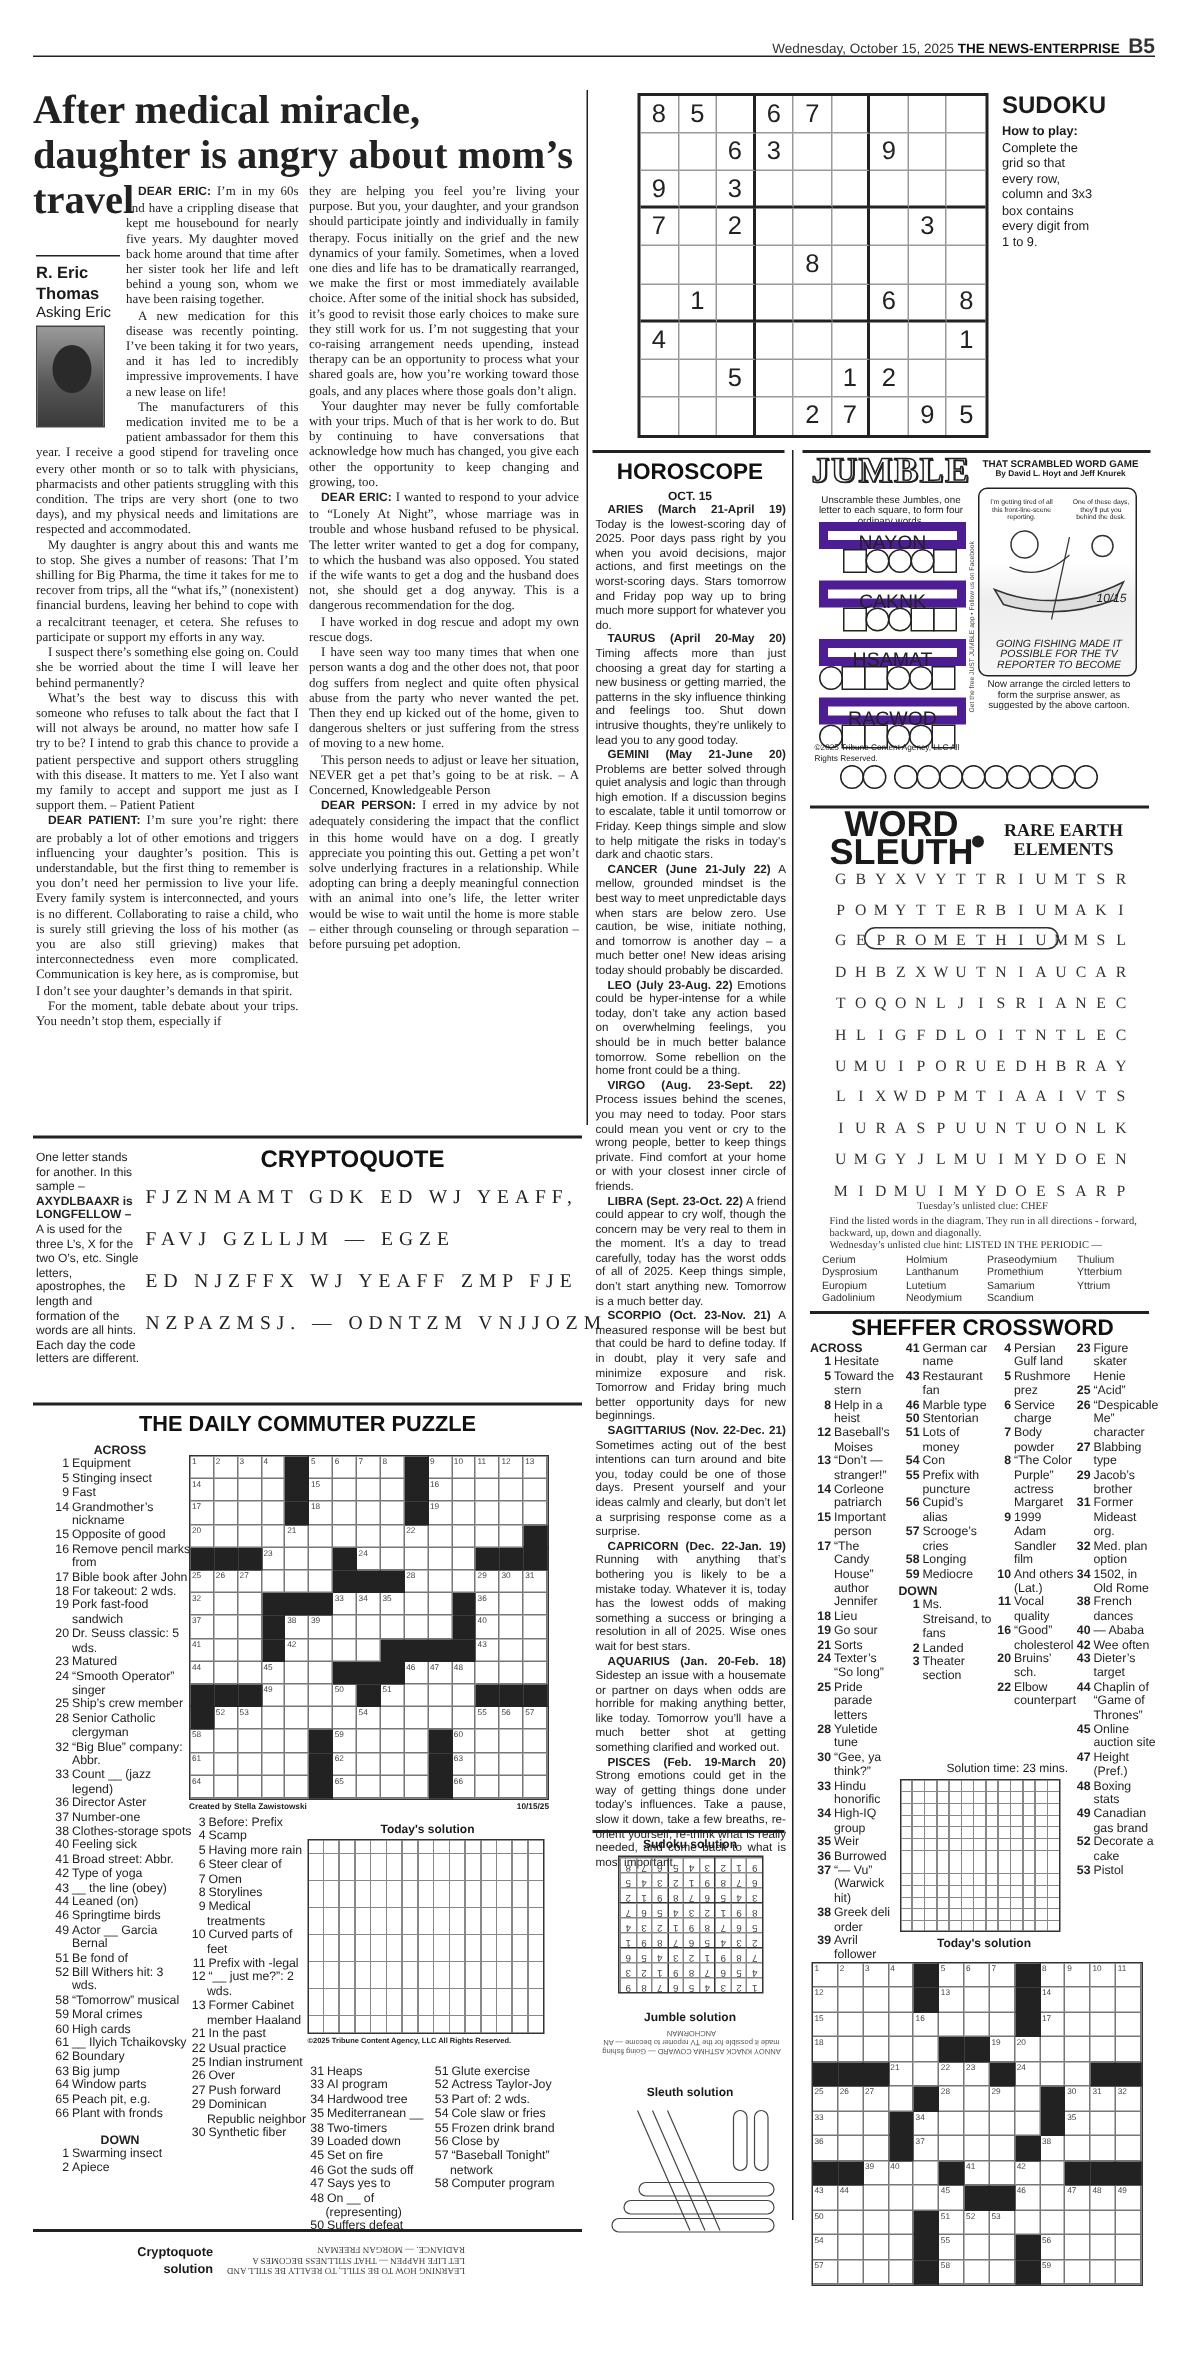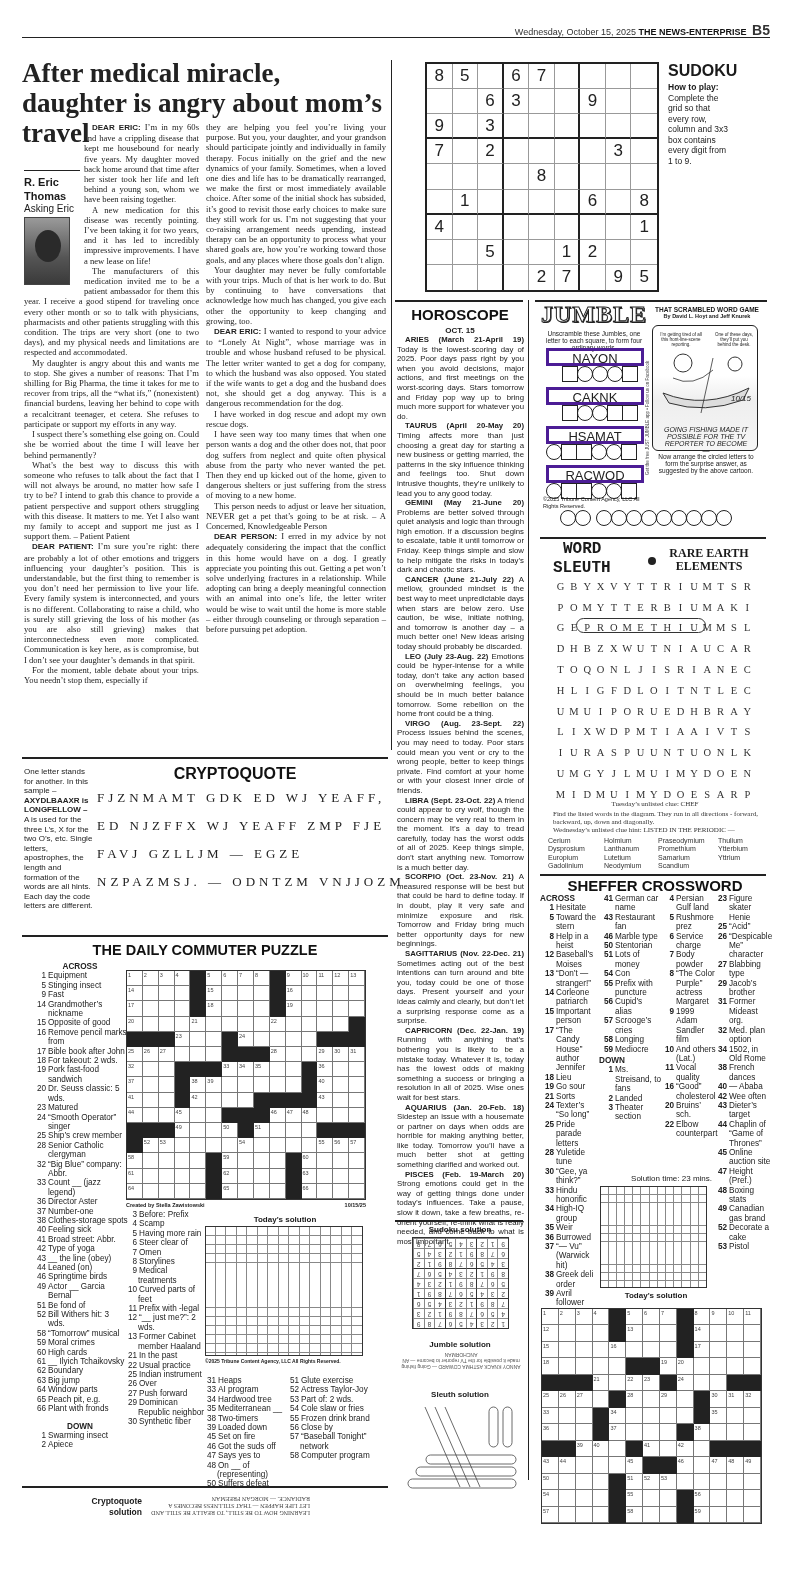--- a/index.html
+++ b/index.html
@@ -25,21 +25,21 @@
 .sudoku div{border-right:1px solid #999;border-bottom:1px solid #999;font-family:"Liberation Sans",sans-serif;font-size:17px;display:flex;align-items:center;justify-content:center;color:#222}
 .sudoku div.br{border-right:2px solid #222}
 .sudoku div.bb{border-bottom:2px solid #222}
 .sud-title{left:668px;top:62px;font-family:"Liberation Sans",sans-serif;font-weight:bold;font-size:16px}
 .sud-how{left:668px;top:82px;width:65px;font-family:"Liberation Sans",sans-serif;font-size:8.5px;line-height:10.5px}
 .sec-title{font-family:"Liberation Sans",sans-serif;font-weight:bold;text-align:center;color:#111}
 .horo{font-family:"Liberation Sans",sans-serif;font-size:7.8px;line-height:9.6px;text-align:justify;color:#222}
 .horo p{text-indent:8px}
 .horo b{font-weight:bold}
 .jumble-logo{font-family:"Liberation Serif",serif;font-weight:bold;font-size:24px;letter-spacing:1px;color:#fff;-webkit-text-stroke:1px #222;text-shadow:1px 1px 0 #222}
-.jw{width:98px;height:18px;border:3px solid #4c1d95;font-family:"Liberation Sans",sans-serif;font-size:13px;text-align:center;line-height:16px;color:#222}
+.jw{width:98px;height:18px;border:6px solid #4c1d95;font-family:"Liberation Sans",sans-serif;font-size:13px;text-align:center;line-height:16px;color:#222}
 .jboxes{display:flex;margin-left:16px;margin-top:0}
 .jboxes span{width:16px;height:16px;border:1px solid #222;margin-right:-1px}
 .jboxes span.c{border-radius:50%}
 .jboxes.six{margin-left:0}
 .cartoon{left:652px;top:325px;width:106px;height:126px;border:1.5px solid #222;border-radius:6px;background:linear-gradient(180deg,#fff 0%,#fff 40%,#eee 60%,#f6f6f6 100%)}
 .cap{font-family:"Liberation Sans",sans-serif;font-size:7px;text-align:center;font-style:italic}
 .ws-grid{font-family:"Liberation Serif",serif;font-size:10.5px;letter-spacing:0;color:#333}
 .ws-row{display:flex;justify-content:space-between;height:20.8px;align-items:center}
 .ws-row span{width:13px;text-align:center}
 .small-serif{font-family:"Liberation Serif",serif;font-size:7px;line-height:8px;color:#333}
@@ -97,22 +97,22 @@
 <div class="abs hline" style="left:22px;top:757px;width:366px"></div>
 
 <div class="abs crypto-hint" style="left:24px;top:767px;width:70px">
   <span>One letter stands for another. In this sample –</span>
   <b>AXYDLBAAXR is LONGFELLOW –</b>
   <span>A is used for the three L’s, X for the two O’s, etc. Single letters, apostrophes, the length and formation of the words are all hints. Each day the code letters are different.</span>
 </div>
 <div class="abs sec-title" style="left:100px;top:765px;width:270px;font-size:16px">CRYPTOQUOTE</div>
 <div class="abs" id="crypto-lines" style="left:97px;top:790px;width:290px">
     <div class="crypto-line" style="height: 28px;">FJZNMAMT GDK ED WJ YEAFF,</div>
+    <div class="crypto-line" style="height: 28px;">FAVJ GZLLJM — EGZE</div>
     <div class="crypto-line" style="height: 28px;">ED NJZFFX WJ YEAFF ZMP FJE</div>
-    <div class="crypto-line" style="height: 28px;">FAVJ GZLLJM — EGZE</div>
     <div class="crypto-line" style="height: 28px;">NZPAZMSJ. — ODNTZM VNJJOZM</div>
   </div>
 
 <div class="abs hline" style="left:22px;top:935px;width:366px"></div>
 
 <div class="abs sec-title" style="left:22px;top:942px;width:366px;font-size:14.5px">THE DAILY COMMUTER PUZZLE</div>
 <div class="abs clues" id="commuter-across" style="left:32px;top:962px;width:96px">
     <div class="h" style="text-align: center; padding-left: 0px;">ACROSS</div>
     <div class="c"><b style="font-weight: normal;">1</b><span>Equipment</span></div>
     <div class="c"><b style="font-weight: normal;">5</b><span>Stinging insect</span></div>
@@ -729,21 +729,21 @@
       <span class="c"></span>
       <span class="c"></span>
       <span class="c"></span>
       <span class="c"></span>
       <span class="c"></span>
     </div>
 </div>
 
 <div class="abs hline" style="left:540px;top:537px;width:226px"></div>
 
-<div class="abs" style="left:553px;top:540px;font-family:Liberation Mono, monospace;font-weight:bold;font-size:16px;line-height:19px">
+<div class="abs" style="left:553px;top:540px;font-family:Liberation Sans, sans-serif;font-weight:bold;font-size:24px;line-height:19px">
   <div style="padding-left:10px">WORD</div>
   <div>SLEUTH</div>
 </div>
 <div class="abs" style="left:648px;top:557px;width:8px;height:8px;border-radius:50%;background:#222"></div>
 <div class="abs" style="left:664px;top:547px;width:90px;font-family:'Liberation Serif',serif;font-weight:bold;font-size:12px;line-height:13px;text-align:center">RARE EARTH ELEMENTS</div>
 <div class="abs ws-grid" id="ws-grid" style="left:554px;top:576px;width:200px">
     <div class="ws-row">
       <span>G</span>
       <span>B</span>
       <span>Y</span>

